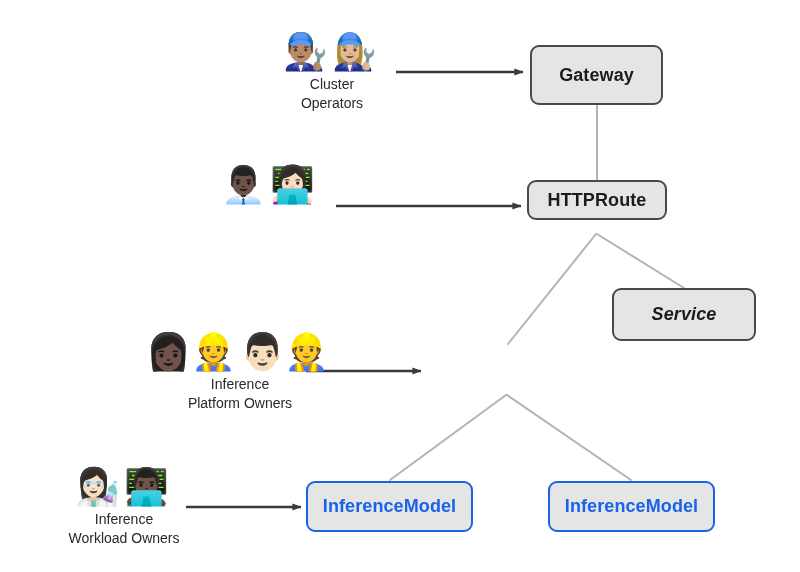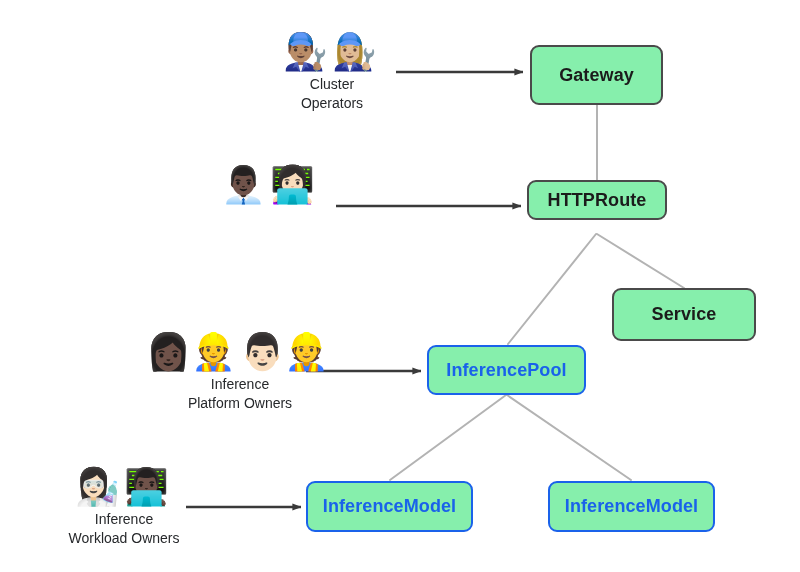--- a/index.html
+++ b/index.html
@@ -48,21 +48,21 @@
     margin-top: 1px;
   }
 
   
   .node {
     position: absolute;
     box-sizing: border-box;
     display: flex;
     align-items: center;
     justify-content: center;
-    background: #86efac;
+    background: #e5e5e5;
     border-radius: 9px;
     font-weight: bold;
     font-size: 18px;
     font-family: "Liberation Sans", sans-serif;
     letter-spacing: 0.1px;
   }
   .node.core {
     border: 2px solid #4a4a4a;
     color: #1b1b1b;
   }
@@ -122,27 +122,24 @@
   </div>
 
   <div class="node core" style="left:530px; top:45px; width:133px; height:60px;">
     <span>Gateway</span>
   </div>
 
   <div class="node core" style="left:527px; top:180px; width:140px; height:40px;">
     <span>HTTPRoute</span>
   </div>
 
-  <div class="node core" style="left:612px; top:288px; width:144px; height:53px;">
+  <div class="node core" style="left:612px; top:288px; width:144px; height:53px;font-style:italic;">
     <span>Service</span>
   </div>
 
-  <div class="node ext" style="left:427px; top:345px; width:159px; height:50px;">
-    <span>InferencePool</span>
-  </div>
 
   <div class="node ext" style="left:306px; top:481px; width:167px; height:51px;">
     <span>InferenceModel</span>
   </div>
 
   <div class="node ext" style="left:548px; top:481px; width:167px; height:51px;">
     <span>InferenceModel</span>
   </div>
 
 </div>

